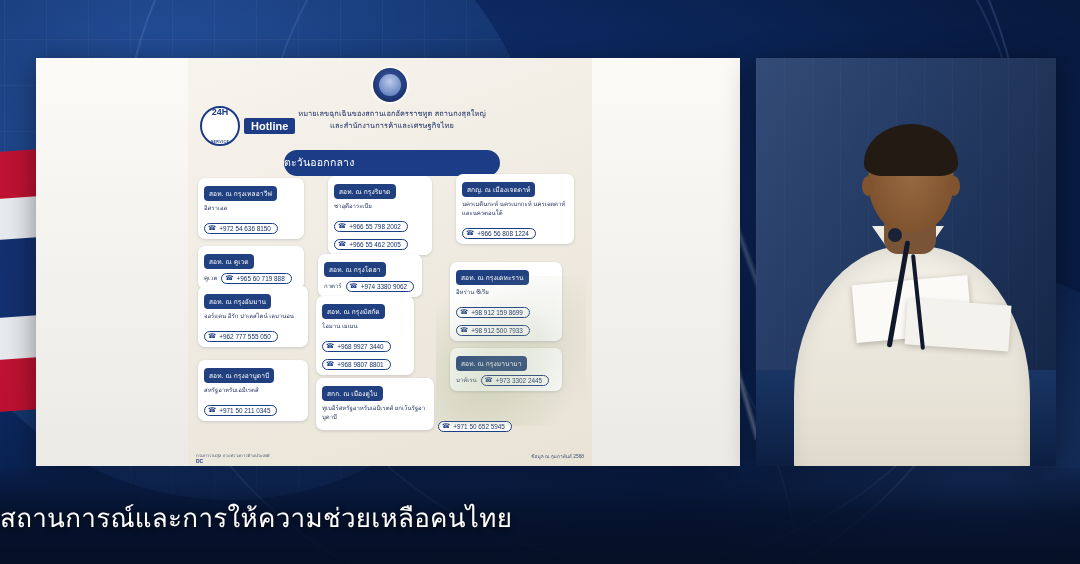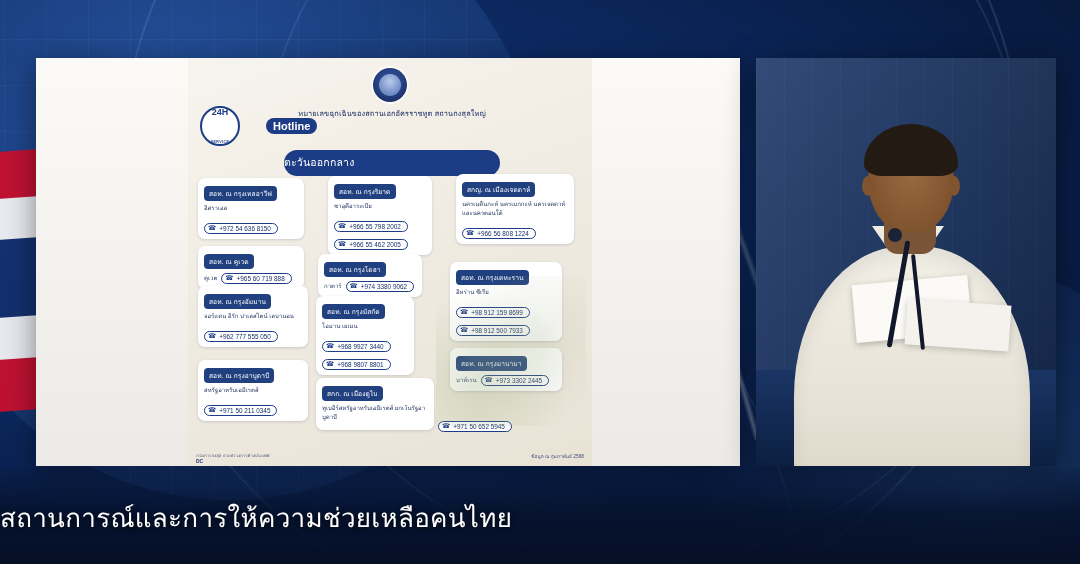--- a/index.html
+++ b/index.html
@@ -157,22 +157,21 @@
     align-items: center; justify-content: center;
     font-size: 9px; font-weight: bold; line-height: 1; gap: 24px;
   }
   .p-hotline .badge24 small { font-size: 3.6px; letter-spacing: .4px; }
   .p-hotline .hl-word {
     background: #1c3c86;
     color: #fff;
     font-size: 11px;
     font-weight: bold;
     padding: 2px 7px;
-    border-radius: 8px;
-    margin-left: 22px;
+    border-radius: 2px;
   }
 
   .p-region {
     position: absolute;
     left: 96px; top: 92px;
     width: 216px;
     background: #1c3c86;
     color: #fff;
     border-radius: 13px;
     text-align: left;
@@ -380,20 +379,21 @@
   <div class="poster-frame">
     <div class="poster-side left"></div>
     <div class="poster-side right"></div>
 
     <div class="poster">
 
       <div class="p-emblem"></div>
 
       <div class="p-head">
         <div>หมายเลขฉุกเฉินของสถานเอกอัครราชทูต สถานกงสุลใหญ่</div>
+        <div>และสำนักงานการค้าและเศรษฐกิจไทย</div>
       </div>
 
       <div class="p-hotline">
         <div class="badge24">
           <span>24H</span>
           <small>SERVICE</small>
         </div>
         <div class="hl-word">Hotline</div>
       </div>
 

